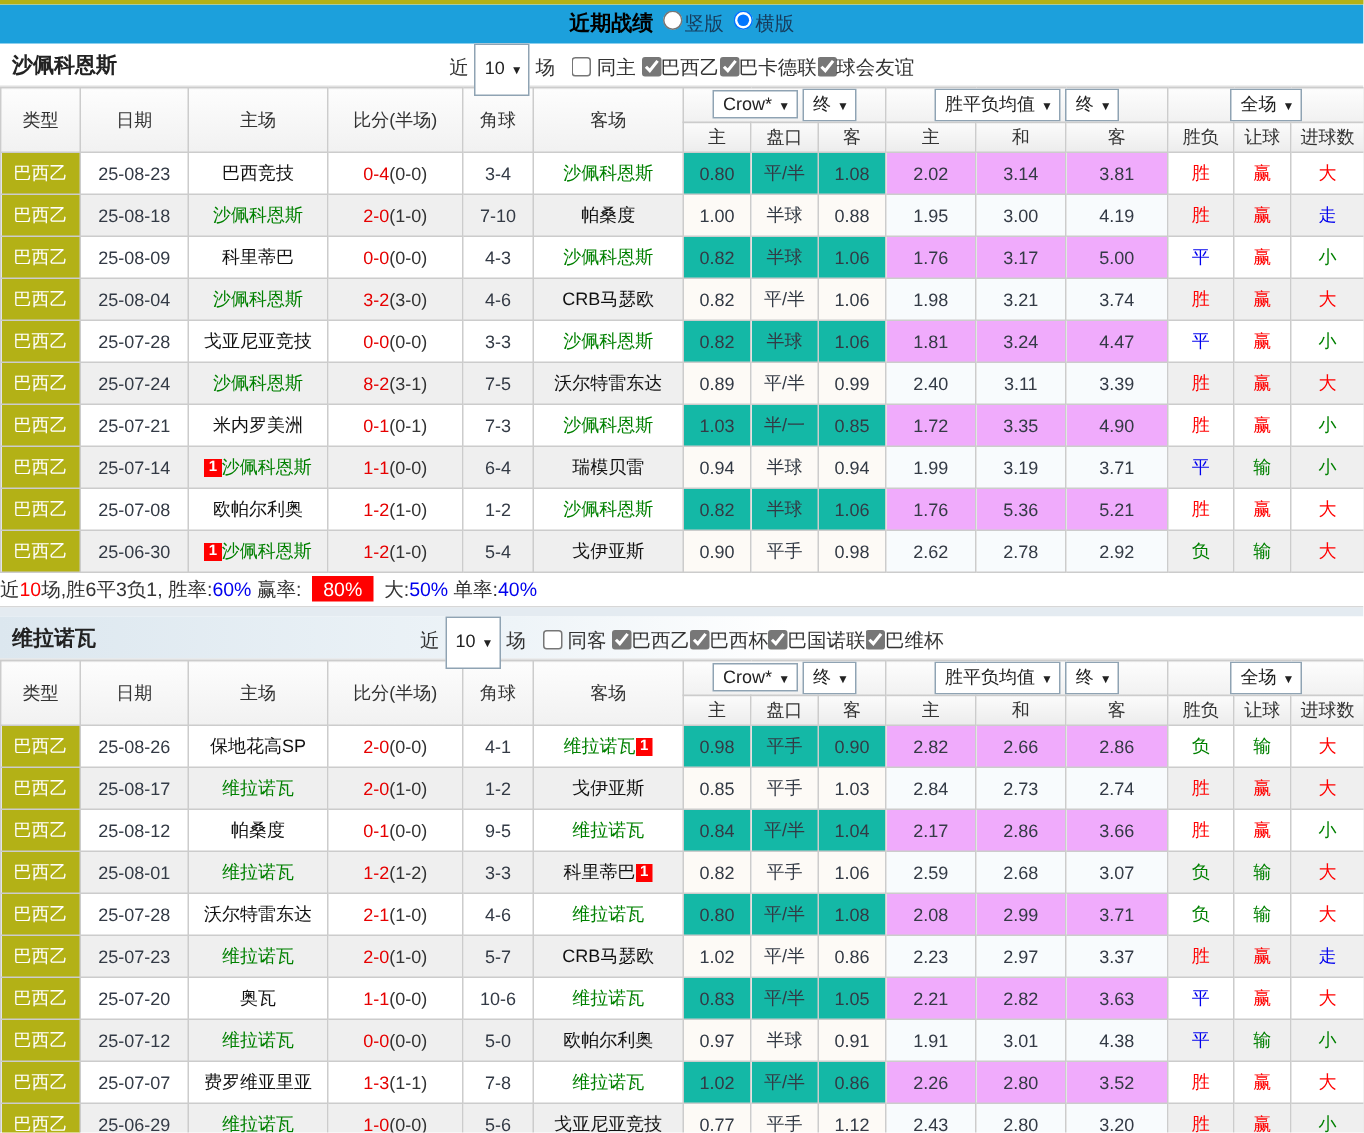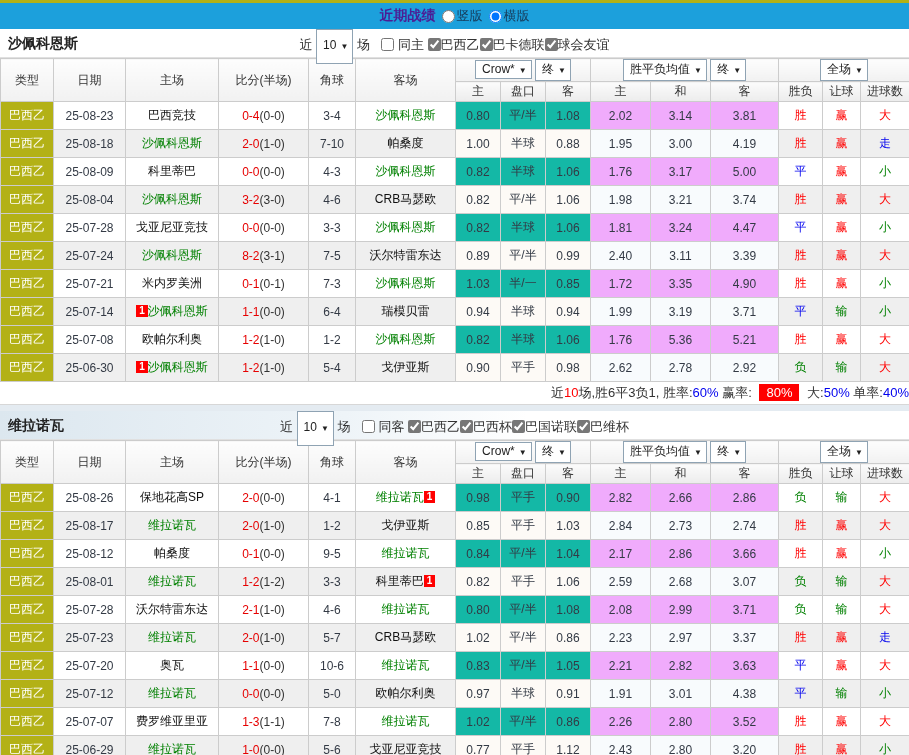--- a/index.html
+++ b/index.html
@@ -2,22 +2,22 @@
 <html><head>
 <meta charset="utf-8">
 <style>
   * { margin:0; padding:0; box-sizing:border-box; }
   html,body { width:909px; height:755px; overflow:hidden; background:#fff;
     font-family:"Liberation Sans","DejaVu Sans",sans-serif; font-size:12px; color:#333a45; }
   body { border-top:3px solid #b3b116; }
 
   
   .topbar { height:26px; background:#1ca0dc; display:flex; align-items:center; justify-content:center; gap:6px; }
-  .topbar .title { color:#4c1d95; font-weight:bold; font-size:14px; }
-  .topbar label { color:#173c5c; font-size:13px; display:flex; align-items:center; gap:2px; }
+  .topbar .title { color:#000000; font-weight:bold; font-size:14px; }
+  .topbar label { color:#173c5c; font-size:13px; display:flex; align-items:flex-start; gap:2px; }
   .topbar input { width:13px; height:13px; }
 
   
   .section-head { position:relative; height:29px; line-height:29px; border-bottom:1px solid #e0e0e0; }
   .section-head.shaded { background:linear-gradient(to right,#dce7ef 0%,#eef4f8 38%,#ffffff 58%); border-top:none; }
   .divider { height:6px; background:#e4ebf1; }
   .team-title { position:absolute; left:8px; top:0; font-weight:bold; font-size:14px; color:#222; }
   .filters { text-align:center; font-size:13px; color:#333; }
   .filters .gap { display:inline-block; width:4px; }
   .filters input[type=checkbox] { width:13px; height:13px; vertical-align:-2px; accent-color:#777; }
@@ -40,21 +40,21 @@
   tbody tr .bg-avg { background:#f0abfc; }
   tbody tr:nth-child(even) .bg-avg { background:#f8fbfd; }
   .team { color:#111; cursor:pointer; }
   .team.green { color:#008000; }
   .card { display:inline-block; background:#f00; color:#fff; font-size:10px; line-height:12px; padding:0 3px; font-weight:bold; vertical-align:1px; }
   .ft { color:#e60000;margin-top:16px; }
   .ht { color:#333; }
   .c-red { color:#f00; } .c-blue { color:#0000ee; } .c-green { color:#008000; }
 
   
-  .summary { height:23px; line-height:22px; text-align:right; font-size:13px; border-bottom:1px solid #d7d7d7; background:#fff; }
+  .summary { height:23px; line-height:22px; text-align:left; font-size:13px; border-bottom:1px solid #d7d7d7; background:#fff; }
   .sum-d { color:#333; } .sum-r { color:#f00; } .sum-b { color:#0000ee; }
   .sum-hl { background:#f00; color:#fff; padding:1px 7px; margin:0 4px; }
 </style>
 </head>
 <body>
 
 <div class="topbar">
   <span class="title">近期战绩</span>
   <label>
     <input type="radio" name="layout" style="">

